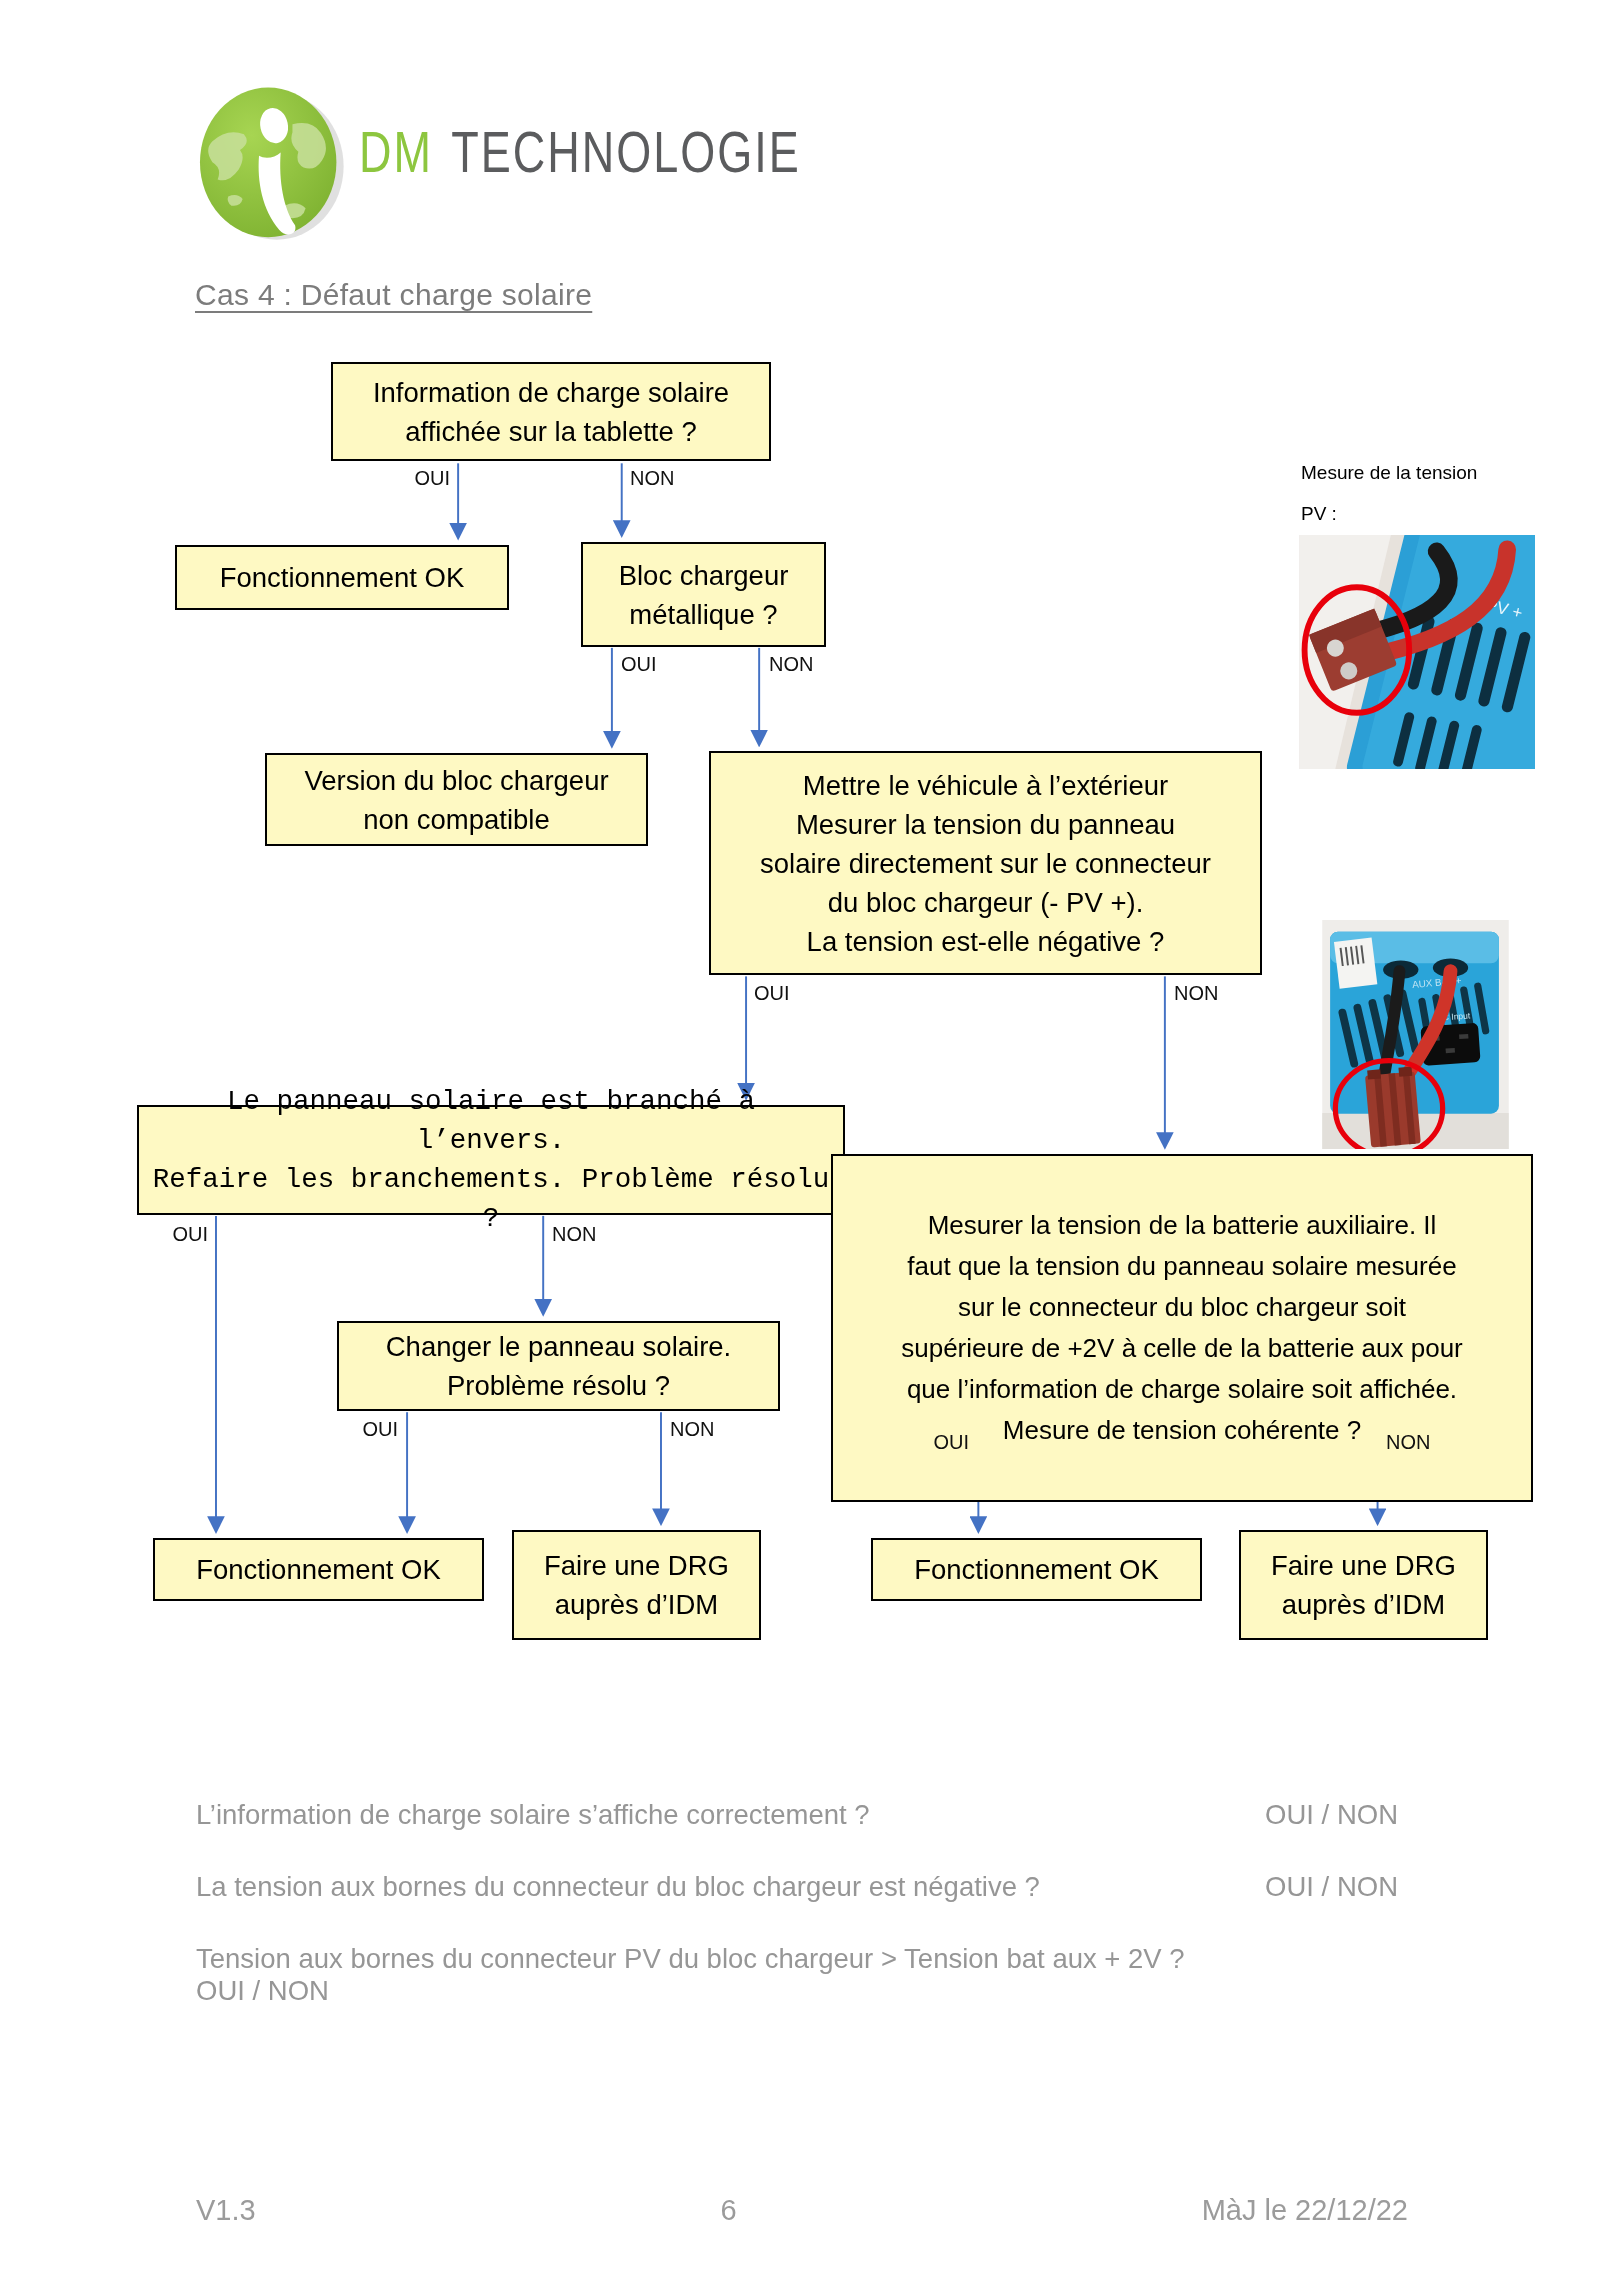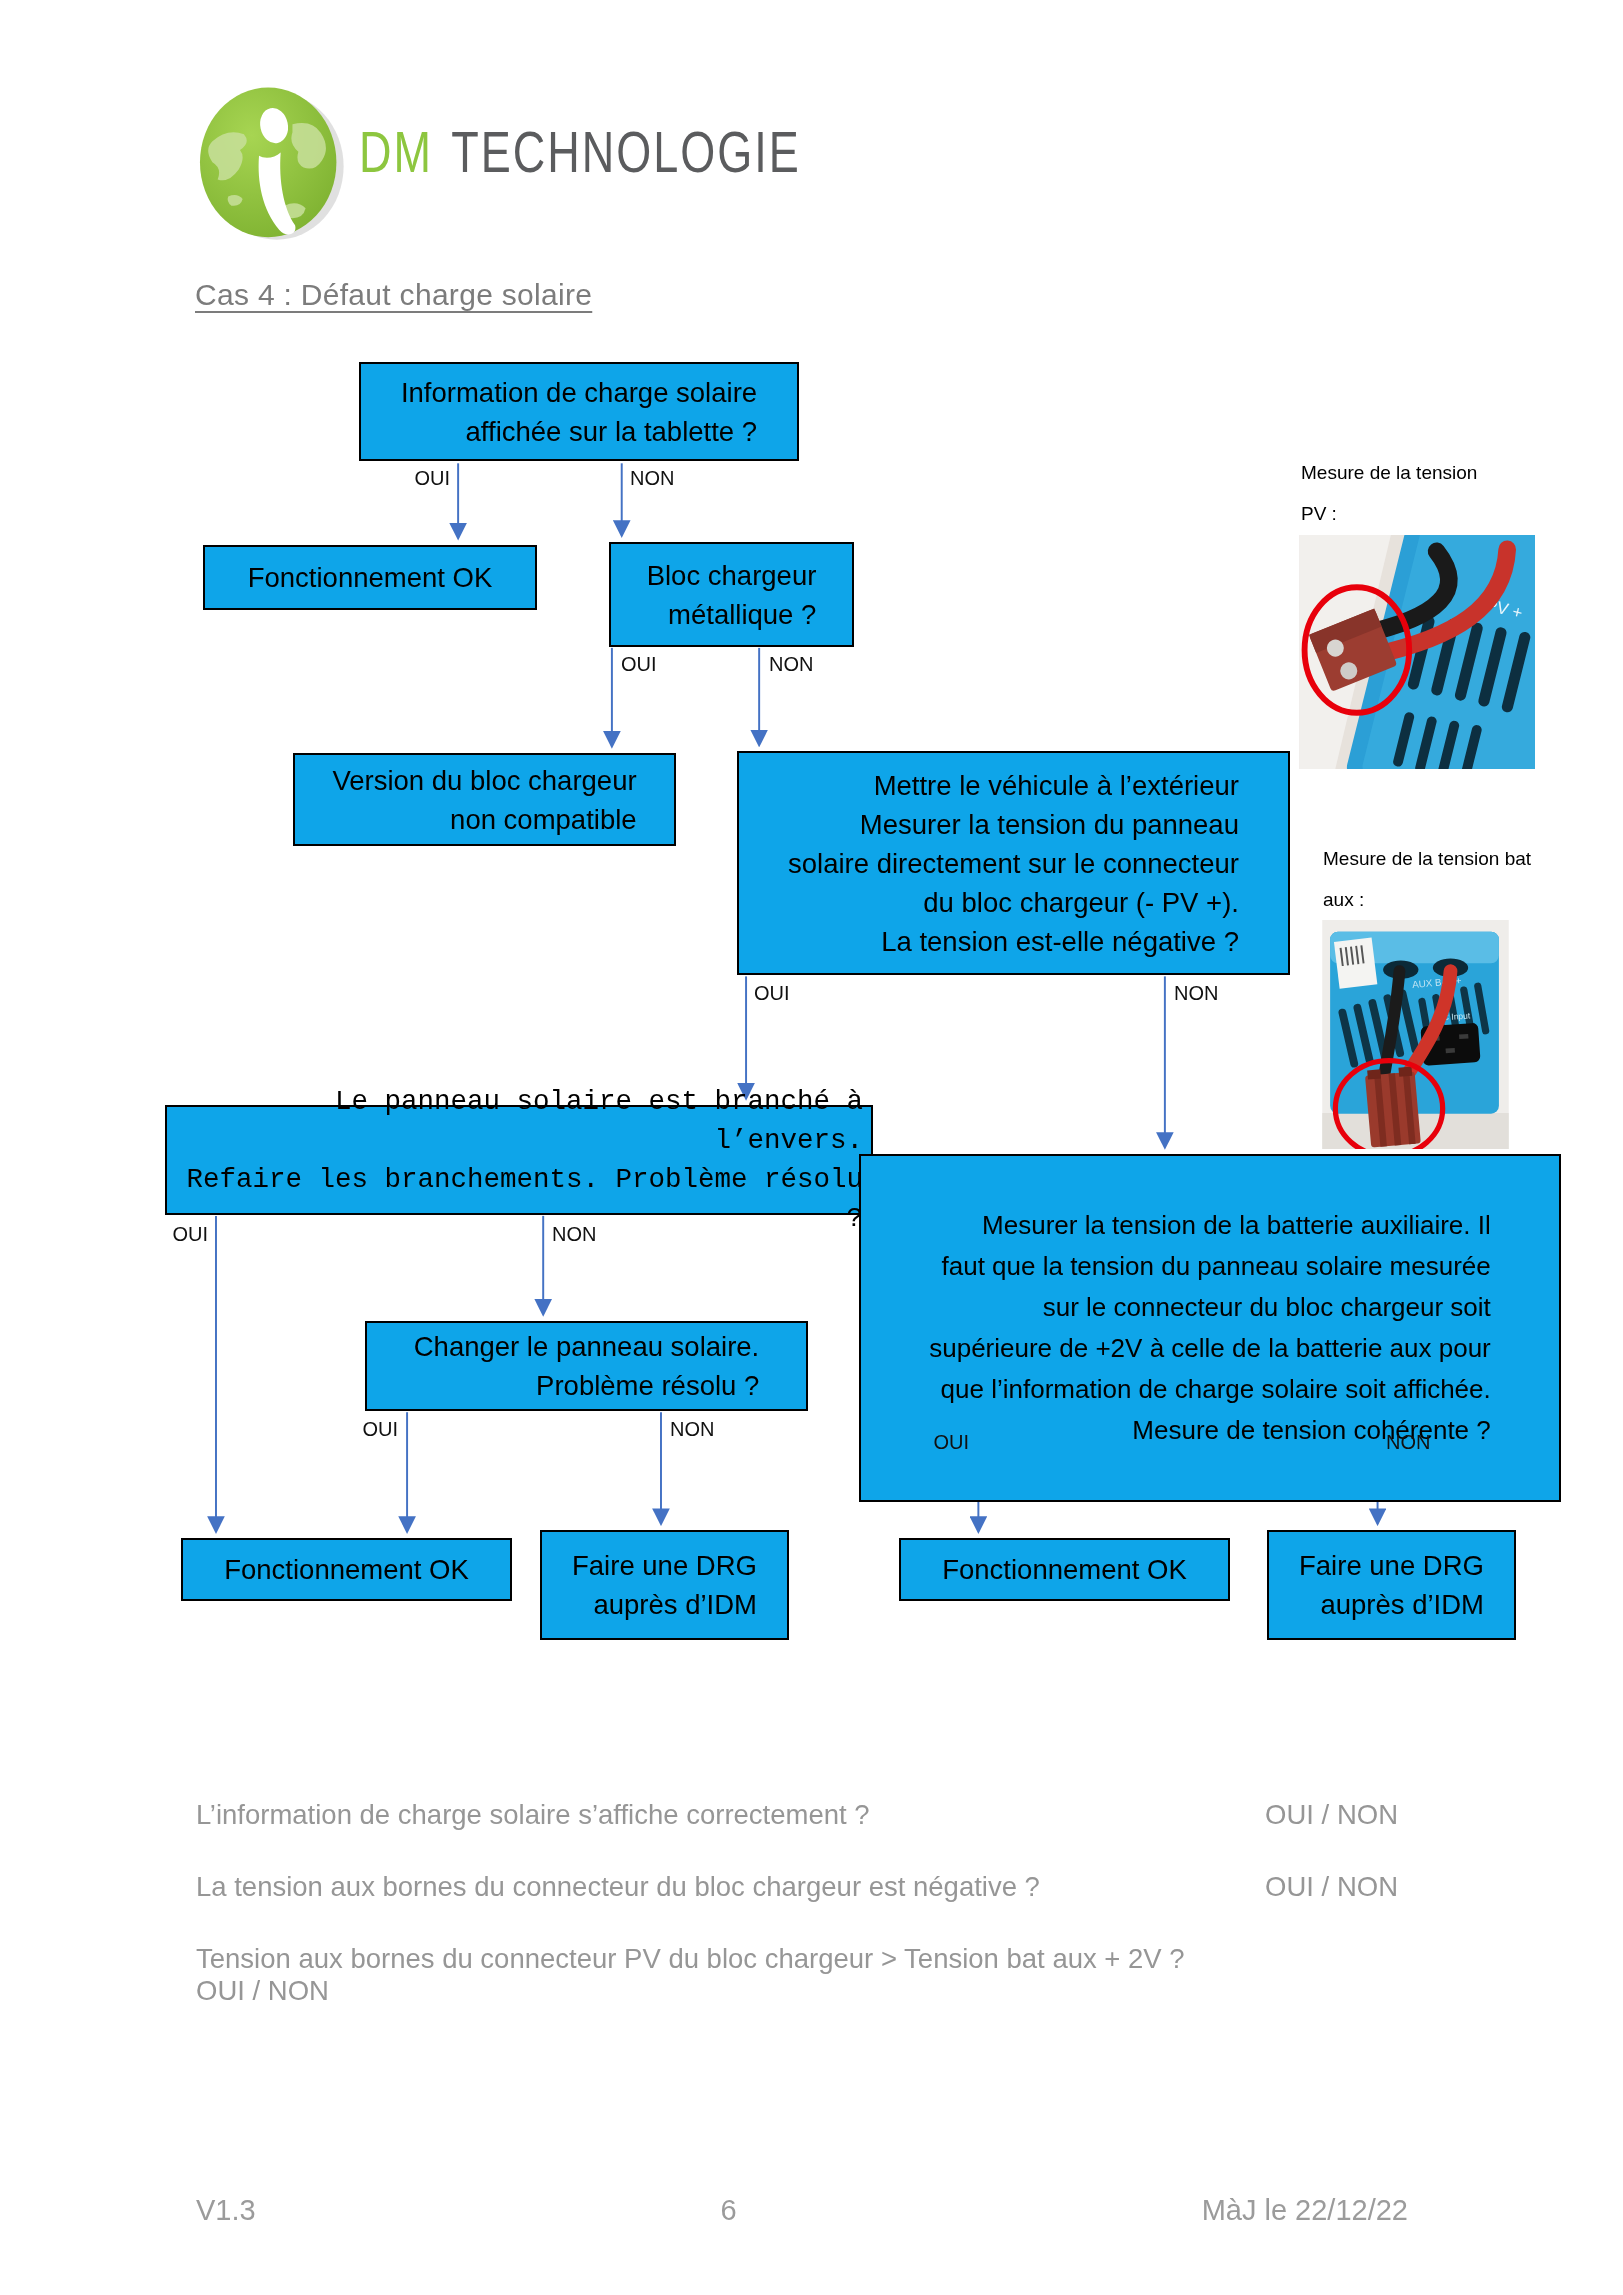--- a/index.html
+++ b/index.html
@@ -16,23 +16,23 @@
   .logo-text .green{color:#8dc63f;margin-right:18.3px;}
   .logo-text .gray{color:#5b5c5e;}
   
   .title{
     position:absolute;left:195px;top:278px;margin:0;font-size:30px;font-weight:400;
     color:#7c7c7c;text-decoration:underline;text-decoration-thickness:2px;text-underline-offset:5.9px;
     letter-spacing:0.3px;
   }
   
   .node{
-    position:absolute;border:2px solid #000;background:#0ea5e9;
-    display:flex;align-items:center;justify-content:center;text-align:right;
-    font-size:27.5px;line-height:39px;white-space:pre-line;padding:0 7.9px;box-sizing:border-box;margin-left:28px;
+    position:absolute;border:2px solid #000;background:#fef9c3;
+    display:flex;align-items:center;justify-content:center;text-align:center;
+    font-size:27.5px;line-height:39px;white-space:pre-line;padding:0 7.9px;box-sizing:border-box;
   }
   .n-a{left:331px;top:362px;width:440px;height:99px;}
   .n-b{left:175px;top:545px;width:334px;height:65px;}
   .n-c{left:581px;top:542px;width:245px;height:105px;}
   .n-d{left:265px;top:753px;width:383px;height:93px;}
   .n-e{left:709px;top:751px;width:553px;height:224px;}
   .n-f{left:137px;top:1105px;width:708px;height:110px;font-family:Liberation Mono, monospace;}
   .n-g{left:831px;top:1154px;width:702px;height:348px;font-size:26px;line-height:41px;}
   .n-h{left:337px;top:1321px;width:443px;height:90px;}
   .n-i{left:153px;top:1538px;width:331px;height:63px;}
@@ -179,21 +179,20 @@
     <path d="M318,22 C313,112 236,157 114,184" stroke="#c8332b" stroke-width="27" fill="none" stroke-linecap="round"></path>
     <g transform="rotate(-22 85 175)">
       <rect x="28" y="128" width="108" height="94" rx="6" fill="#9c3d31"></rect>
       <rect x="28" y="128" width="108" height="30" fill="#88342a"></rect>
       <circle cx="58" cy="162" r="13" fill="#d8d5d1"></circle>
       <circle cx="64" cy="202" r="13" fill="#cfccc8"></circle>
     </g>
     <ellipse cx="88" cy="176" rx="80" ry="96" fill="none" stroke="#e8000b" stroke-width="9"></ellipse>
   </svg>
 
-  <div class="caption" style="left:1323px;top:838px;width:226px;">Mesure de la tension bat aux :</div>
 
   <svg class="photo" style="left:1322px;top:920px;" width="187" height="229" viewBox="0 0 285 350">
     <rect width="285" height="350" fill="#efedea"></rect>
     <rect y="295" width="285" height="55" fill="#e2dfda"></rect>
     <g>
       <rect x="12" y="18" width="258" height="278" rx="12" fill="#2aa4d9"></rect>
       <rect x="12" y="18" width="258" height="48" rx="12" fill="#5abde6"></rect>
       <g transform="rotate(-7 50 66)">
         <rect x="22" y="30" width="58" height="72" fill="#f4f4f2"></rect>
         <g stroke="#555" stroke-width="3">

